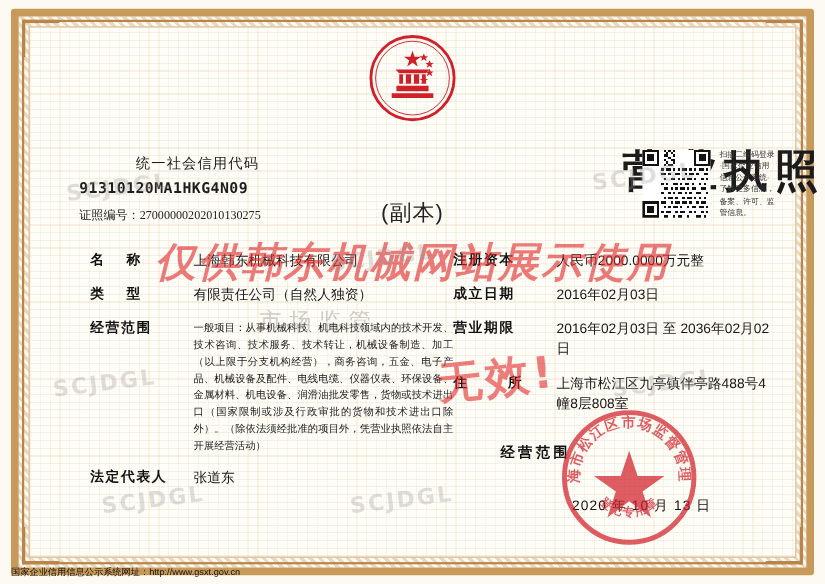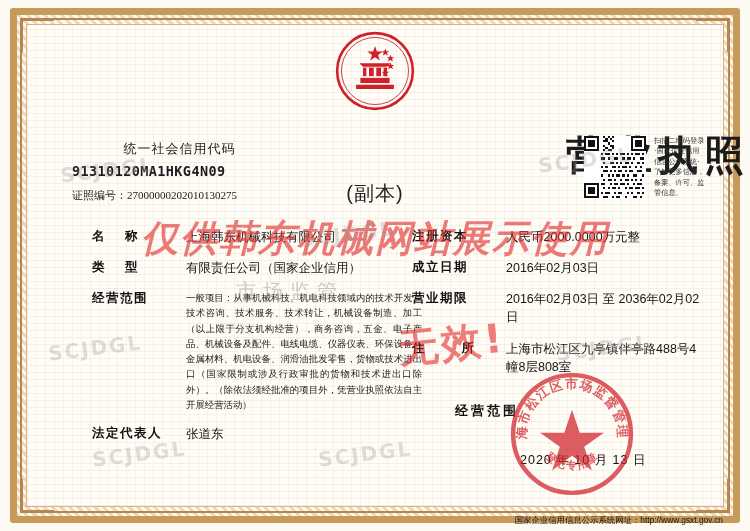--- a/index.html
+++ b/index.html
@@ -102,21 +102,21 @@
   .qr-wrap { position: absolute; right: 104px; top: 136px; }
   .qr { width: 62px; height: 62px; }
   .qr-note {
     position: absolute; right: 38px; top: 136px;
     width: 80px;
     font-size: 7.2px; line-height: 1.45; color: #333; padding-left: 22px;
   }
 
   
   .fields { position: absolute; left: 0; right: 0; top: 228px; }
-  .col-left { position: absolute; left: 92px; width: 330px; }
+  .col-left { position: absolute; left: 82px; width: 330px; }
   .col-right { position: absolute; left: 412px; width: 290px; }
   .frow { display: flex; margin-bottom: 13px; font-size: 12.5px; color: #161616; }
   .flabel {
     width: 78px; flex: 0 0 78px;
     letter-spacing: 4px;
     font-weight: bold;
     color: #111;
   }
   .flabel.wide { letter-spacing: 1.5px; }
   .fvalue { flex: 1; line-height: 1.45; margin-left: 16px; }
@@ -188,22 +188,22 @@
     transform: rotate(-7deg);
     pointer-events: none;
     white-space: nowrap;
   }
 
   
   .footer {
     position: absolute;
     left: 0; right: 0; bottom: 4px;
     display: flex;
-    justify-content: flex-end;
-    padding: 0 27px;
+    justify-content: flex-start;
+    padding: 0 10px;
     font-size: 8.4px;
     color: #111;
     line-height: 1.5;
   }
   .footer .mid { text-align: center; }
   .footer .right { text-align: right; }
 </style>
 </head>
 <body>
 
@@ -284,21 +284,21 @@
 管信息。</div>
 
   <div class="fields">
     <div class="col-left">
       <div class="frow">
         <div class="flabel">名　称</div>
         <div class="fvalue">上海韩东机械科技有限公司</div>
       </div>
       <div class="frow">
         <div class="flabel">类　型</div>
-        <div class="fvalue">有限责任公司（国家企业信用）</div>
+        <div class="fvalue">有限责任公司（自然人独资）</div>
       </div>
       <div class="frow">
         <div class="flabel wide">经营范围</div>
         <div class="fvalue scope">一般项目：从事机械科技、机电科技领域内的技术开发、技术咨询、技术服务、技术转让，机械设备制造、加工（以上限于分支机构经营），商务咨询，五金、电子产品、机械设备及配件、电线电缆、仪器仪表、环保设备、金属材料、机电设备、润滑油批发零售，货物或技术进出口（国家限制或涉及行政审批的货物和技术进出口除外）。（除依法须经批准的项目外，凭营业执照依法自主开展经营活动）</div>
       </div>
       <div class="frow">
         <div class="flabel wide">法定代表人</div>
         <div class="fvalue">张道东</div>
       </div>
     </div>

